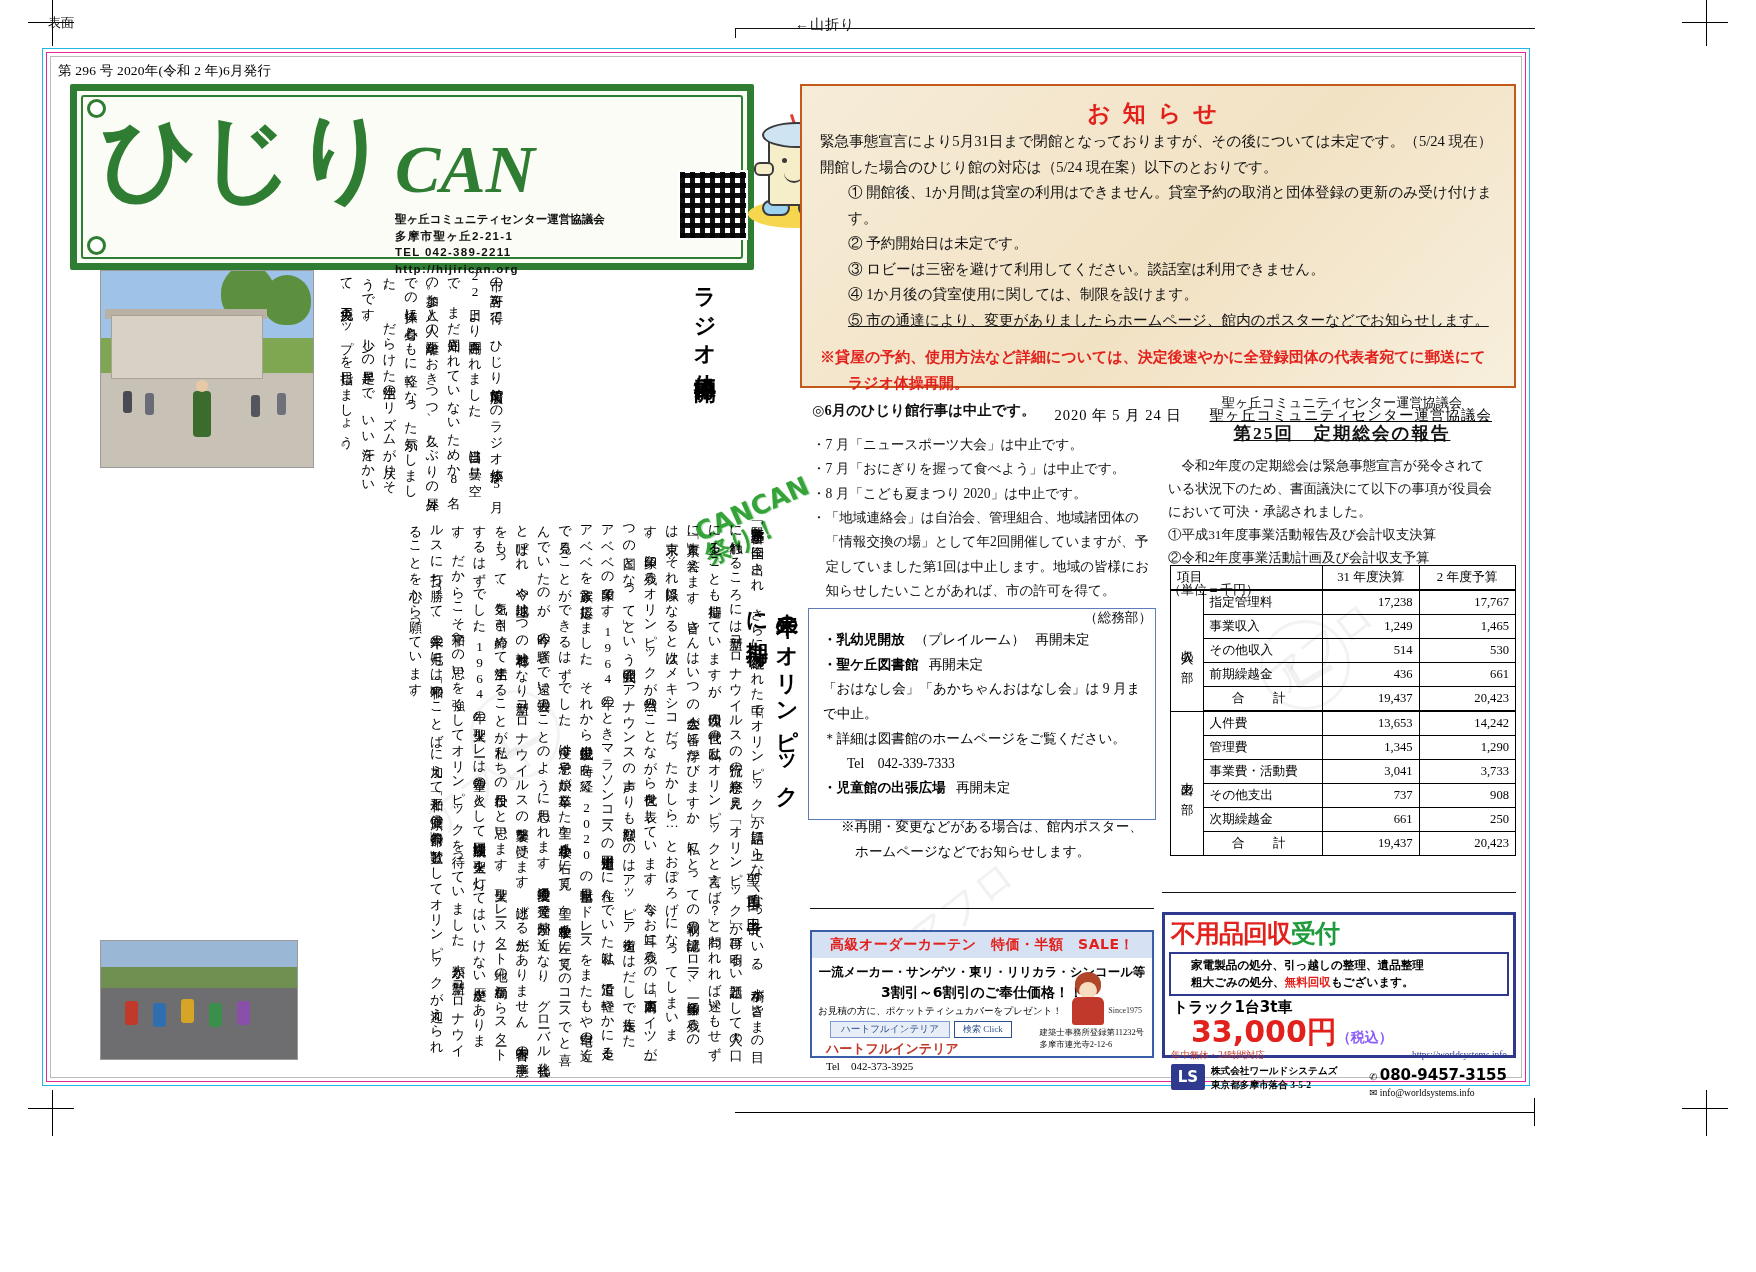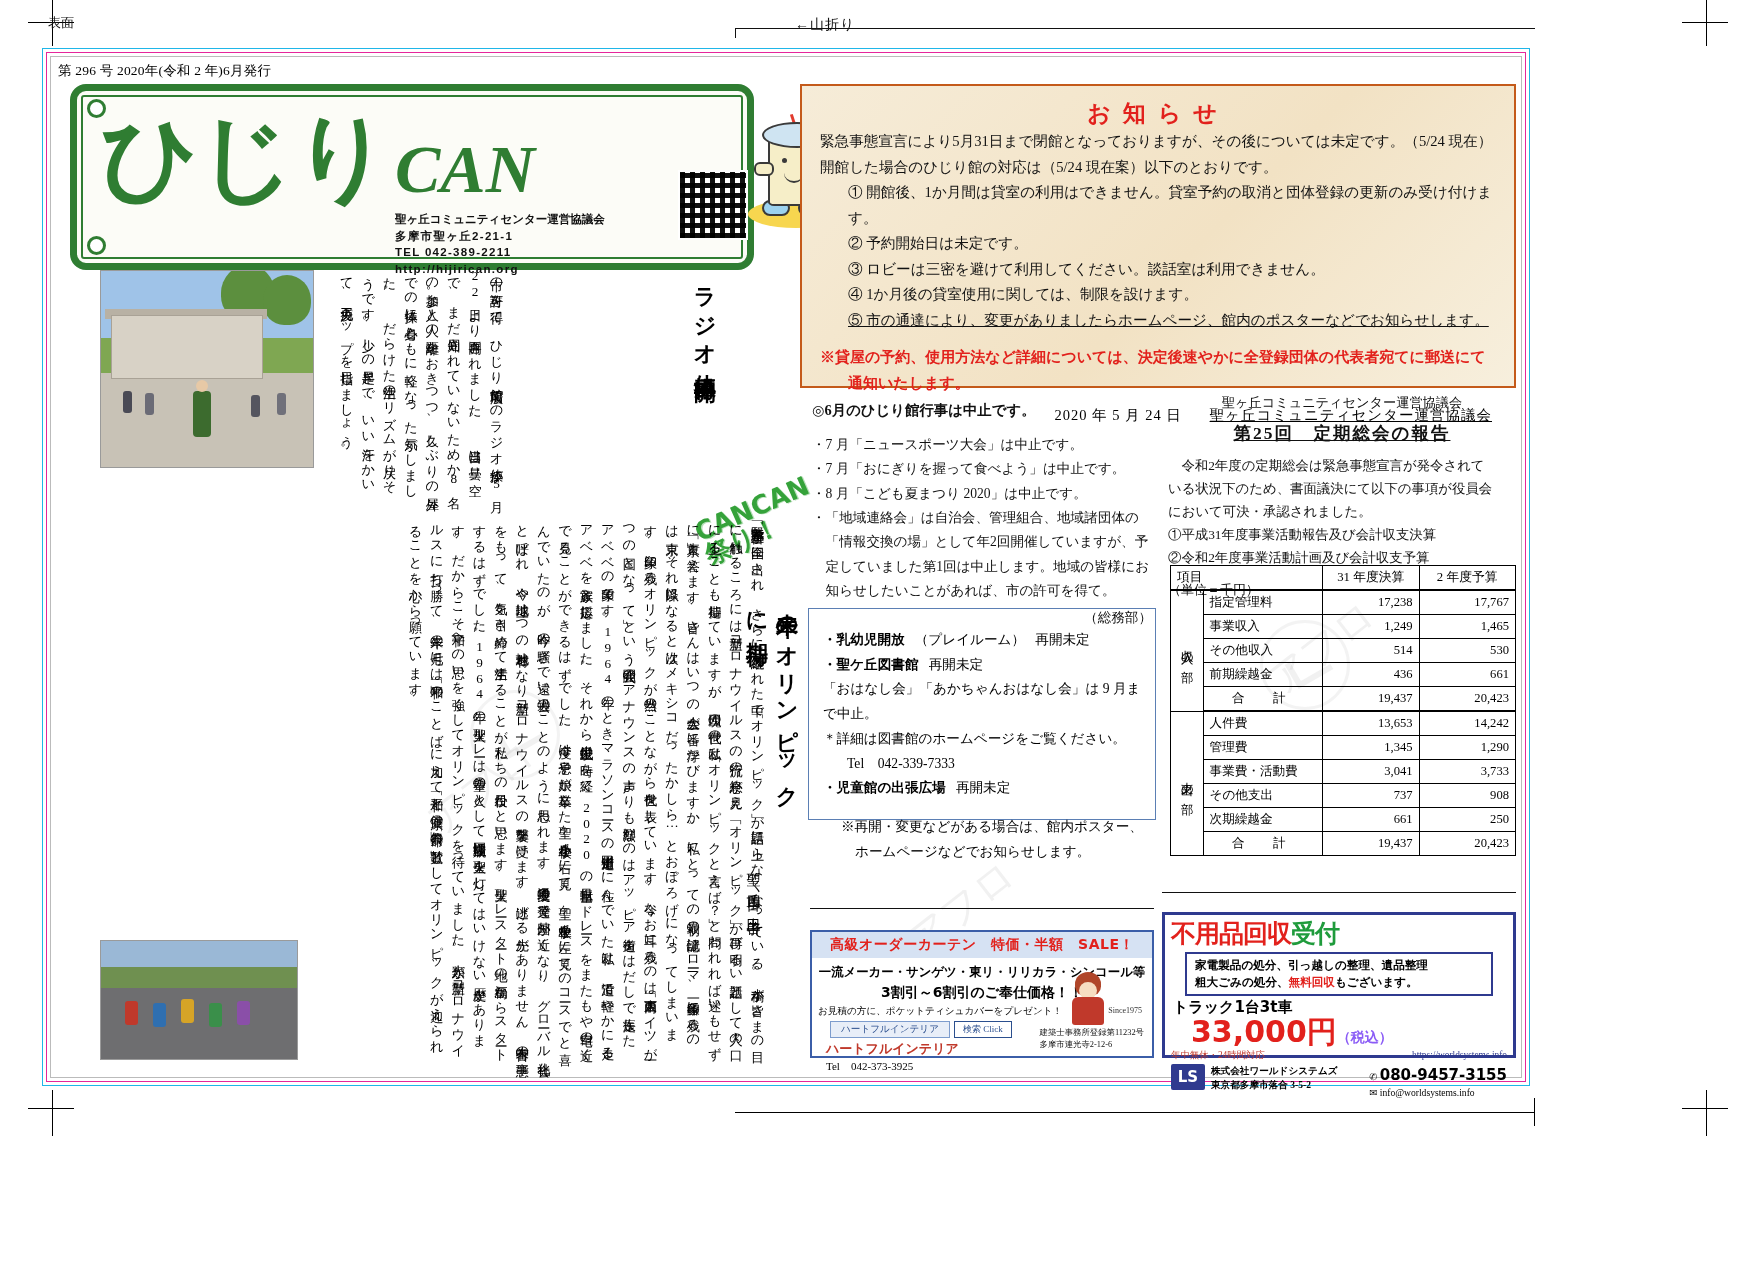--- a/index.html
+++ b/index.html
@@ -22,21 +22,21 @@
 
   
   .wm{position:absolute;color:rgba(120,120,120,.10);font-size:40px;transform:rotate(-38deg);pointer-events:none;user-select:none;white-space:nowrap;font-family:"Liberation Sans",sans-serif;}
   .wmring{position:absolute;width:84px;height:84px;border:3px solid rgba(120,120,120,.09);border-radius:50%;pointer-events:none;}
   .wmring:after{content:"";position:absolute;left:26px;top:30px;width:34px;height:22px;border-left:6px solid rgba(120,120,120,.10);border-bottom:6px solid rgba(120,120,120,.10);transform:rotate(-30deg);}
 
   
   .issue-line{position:absolute;left:58px;top:62px;font-size:13.5px;color:#000;letter-spacing:.2px;}
 
   
-  .masthead{position:absolute;left:70px;top:84px;width:670px;height:172px;border:7px solid #2f7d32;border-radius:16px;background:#fcfcf7;}
+  .masthead{position:absolute;left:70px;top:84px;width:670px;height:172px;border:7px solid #2f7d32;border-radius:2px;background:#fcfcf7;}
   .mh-inner{position:absolute;inset:4px;border:2px solid #2f7d32;border-radius:3px;}
   .mh-screw{position:absolute;width:13px;height:13px;border:3px solid #2f7d32;border-radius:50%;background:#fff;}
   .logo-hiji{position:absolute;left:24px;top:18px;font-size:96px;line-height:1;color:#2f7d32;font-weight:bold;font-family:"DejaVu Sans",sans-serif;letter-spacing:-2px;}
   .logo-can{position:absolute;left:318px;top:44px;font-size:68px;line-height:1;color:#2f7d32;font-style:italic;font-weight:bold;font-family:"Liberation Serif",serif;}
   .mh-lines{position:absolute;left:318px;top:120px;font-size:11.5px;color:#111;line-height:1.45;font-family:"Liberation Sans",sans-serif;font-weight:bold;}
   .mh-lines .wide{letter-spacing:1.3px;}
 
   
   .mascot{position:absolute;left:740px;top:96px;width:120px;height:150px;}
   .m-body{position:absolute;left:28px;top:40px;width:56px;height:66px;background:#f6eec8;border:2px solid #3a3a3a;border-radius:6px/4px;}
@@ -143,21 +143,21 @@
   .ad-curtain .since{position:absolute;right:10px;top:74px;font-size:8px;color:#333;}
   .ad-girl{position:absolute;right:46px;top:40px;width:36px;height:54px;}
   .ag-hair{position:absolute;left:5px;top:0;width:26px;height:24px;background:#b0462a;border-radius:50% 50% 40% 40%;}
   .ag-face{position:absolute;left:9px;top:10px;width:18px;height:17px;background:#f6ddc2;border-radius:50%;}
   .ag-dress{position:absolute;left:2px;top:25px;width:32px;height:28px;background:#c0392b;border-radius:6px 6px 3px 3px;}
 
   .ad-waste{position:absolute;left:1162px;top:912px;width:354px;height:146px;border:3px solid #2f3a8f;background:#fff;box-sizing:border-box;}
   .ad-waste .t1{font-size:25px;font-weight:bold;padding:2px 0 0 6px;font-family:"DejaVu Sans",sans-serif;letter-spacing:-1px;}
   .ad-waste .t1 .r{color:#e2211c;}
   .ad-waste .t1 .g{color:#1f9b3c;}
-  .ad-waste .bluebox{margin:2px 20px;border:2px solid #2f3a8f;padding:3px 8px;font-size:11.6px;font-weight:bold;line-height:1.45;font-family:"DejaVu Sans",sans-serif;}
+  .ad-waste .bluebox{margin:2px 4px;border:2px solid #2f3a8f;padding:3px 20px;font-size:11.6px;font-weight:bold;line-height:1.45;font-family:"DejaVu Sans",sans-serif;}
   .ad-waste .bluebox .rr{color:#e2211c;}
   .ad-waste .truck{font-size:15px;margin:2px 0 0 8px;font-weight:bold;font-family:"DejaVu Sans",sans-serif;}
   .ad-waste .price{font-size:30px;font-weight:bold;color:#e2211c;margin-left:26px;line-height:1;font-family:"DejaVu Sans",sans-serif;}
   .ad-waste .price .tax{font-size:14px;color:#8b5cf6;}
   .ad-waste .sub{display:flex;justify-content:space-between;align-items:center;font-size:9.4px;margin:2px 6px 0;color:#c0392b;}
   .ad-waste .sub .url{color:#2f3a8f;}
   .ad-waste .foot{display:flex;align-items:flex-start;gap:6px;margin:2px 6px 0;}
   .ls-logo{width:34px;height:26px;background:#2f3a8f;color:#fff;font-weight:bold;font-size:15px;display:flex;align-items:center;justify-content:center;font-family:"DejaVu Sans",sans-serif;border-radius:2px;}
   .ad-waste .co{font-size:9.6px;line-height:1.5;font-weight:bold;}
   .ad-waste .ph{margin-left:auto;text-align:left;font-size:9.6px;line-height:1.5;}
@@ -269,21 +269,21 @@
   <div class="notice">
     <div class="notice-title">お知らせ</div>
     <p>緊急事態宣言により5月31日まで閉館となっておりますが、その後については未定です。（5/24 現在）</p>
     <p>開館した場合のひじり館の対応は（5/24 現在案）以下のとおりです。</p>
     <p class="ind">① 開館後、1か月間は貸室の利用はできません。貸室予約の取消と団体登録の更新のみ受け付けます。</p>
     <p class="ind">② 予約開始日は未定です。</p>
     <p class="ind">③ ロビーは三密を避けて利用してください。談話室は利用できません。</p>
     <p class="ind">④ 1か月後の貸室使用に関しては、制限を設けます。</p>
     <p class="ind"><u>⑤ 市の通達により、変更がありましたらホームページ、館内のポスターなどでお知らせします。</u></p>
     <p class="red" style="margin-top:12px;">※貸屋の予約、使用方法など詳細については、決定後速やかに全登録団体の代表者宛てに郵送にて</p>
-    <p class="red" style="padding-left:46px;">通知いたします。</p>
+    <p class="red" style="padding-left:46px;">ラジオ体操再開。</p>
     <div class="notice-sign">
       <span>2020 年 5 月 24 日</span>
       &nbsp;&nbsp;&nbsp;&nbsp;
       <span class="ul">聖ヶ丘コミュニティセンター運営協議会</span>
     </div>
   </div>
 
   <div class="events">
     <div class="hd">◎6月のひじり館行事は中止です。</div>
     <div class="row">・7 月「ニュースポーツ大会」は中止です。</div>

